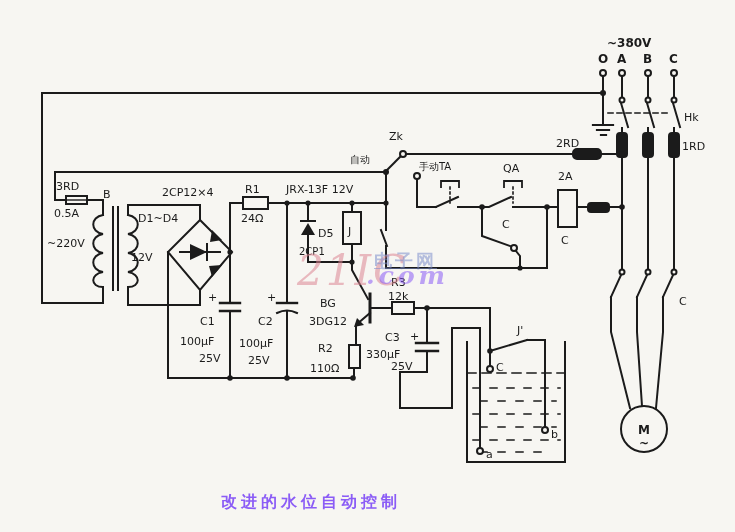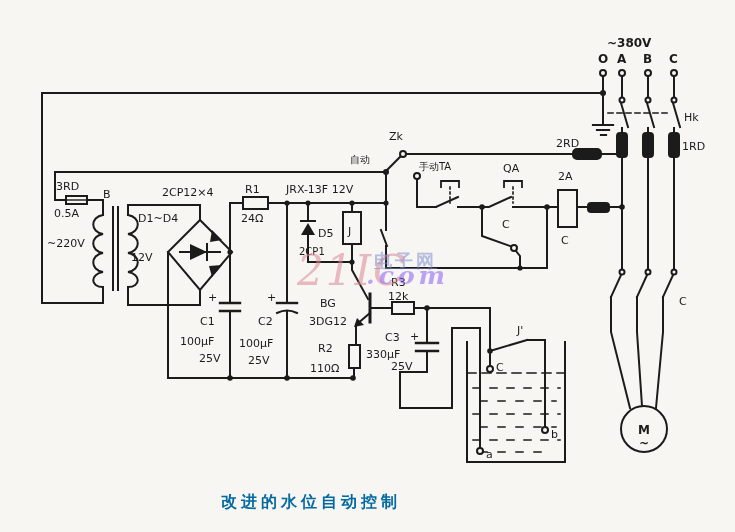--- a/index.html
+++ b/index.html
@@ -37,21 +37,21 @@
   }
   .wm-domain{
     left:366px;top:261px;
     font-size:25px;font-weight:bold;font-style:italic;
     color:#8b5cf6;letter-spacing:4px;
     font-family:"DejaVu Serif",serif;
   }
   .caption{
     position:absolute;left:0;top:492px;width:622px;
     text-align:center;
-    font-size:16px;font-weight:bold;color:#0369a1;
+    font-size:16px;font-weight:bold;color:#8b5cf6;
     letter-spacing:4px;
   }
 </style>
 </head>
 <body>
 
 <svg id="schematic" width="735" height="532" viewBox="0 0 735 532">
   <g fill="none" stroke="#1b1b1b" stroke-width="2" stroke-linecap="square">
 
     <g>

